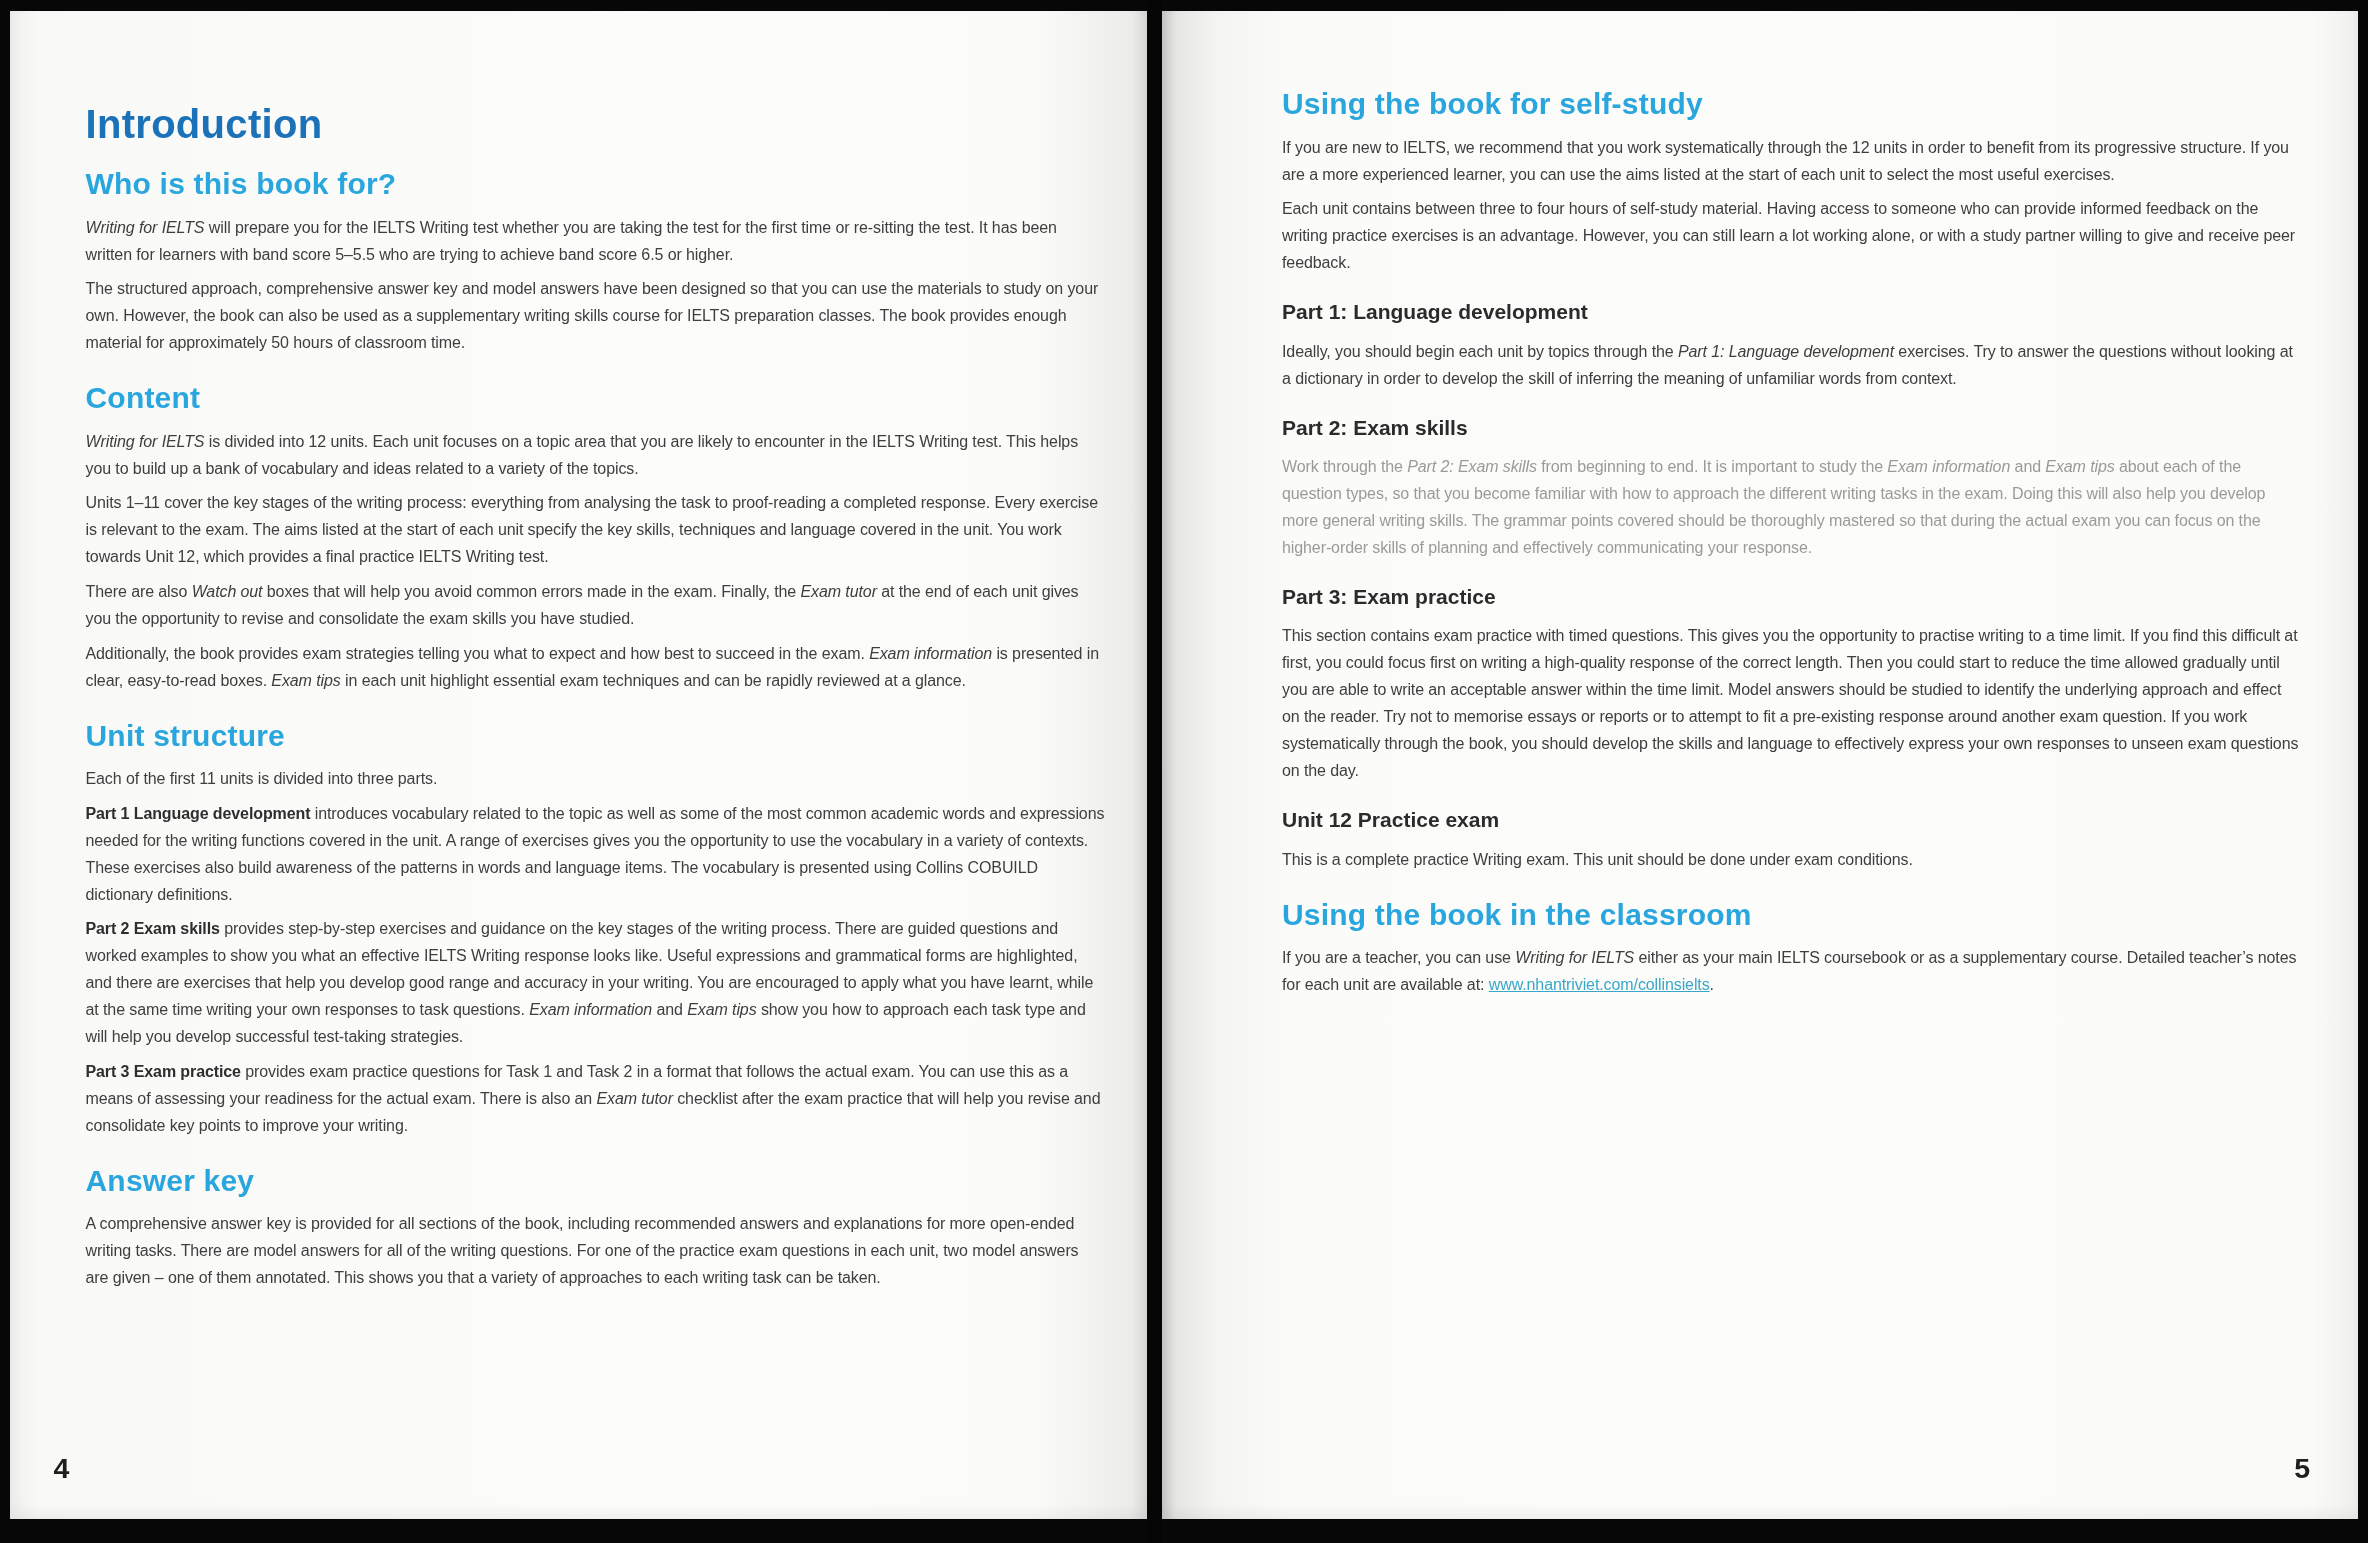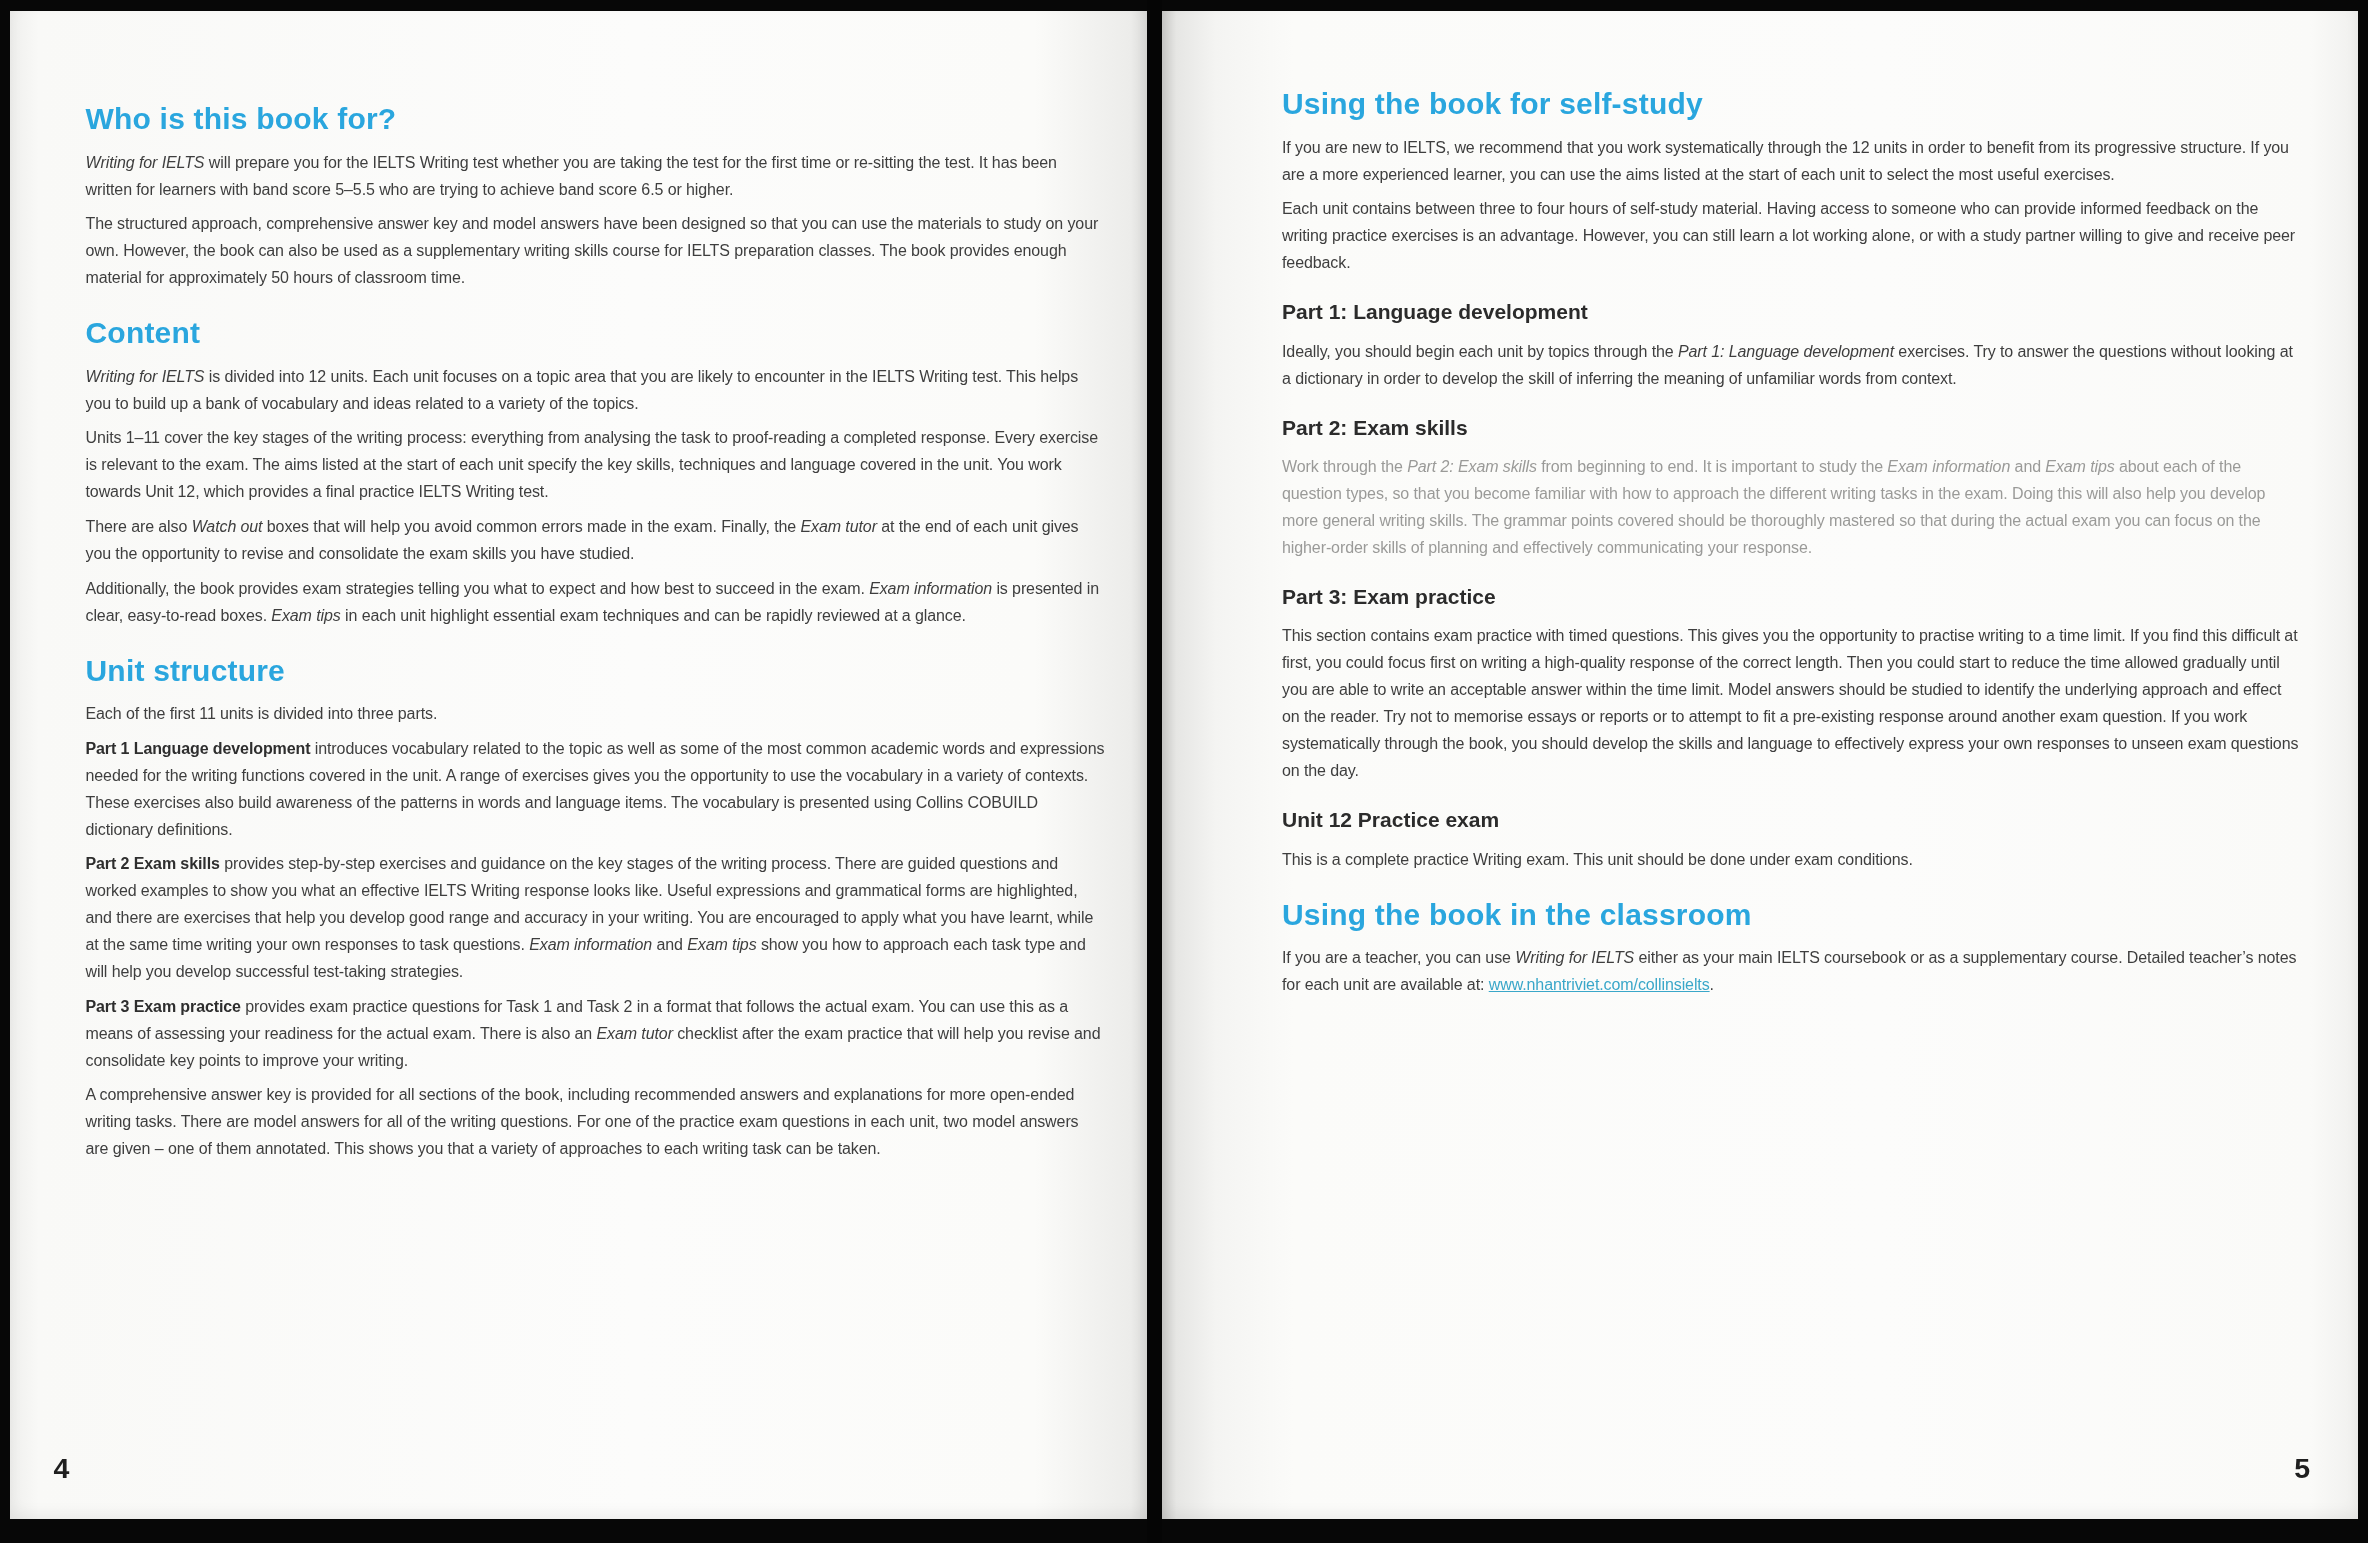--- a/index.html
+++ b/index.html
@@ -53,34 +53,36 @@
   .page-left  .page-num { left:44px; }
   .page-right .page-num { right:48px; }
 </style>
 </head>
 <body>
 
 <div class="scene">
 
   <div class="page page-left">
     <div class="content">
+      <div class="book-title">Introduction</div>
       <div>
           <div class="h2">Who is this book for?</div>
           <p class="para"><span class="i">Writing for IELTS</span><span> will prepare you for the IELTS Writing test whether you are taking the test for the first time or re-sitting the test. It has been written for learners with band score 5–5.5 who are trying to achieve band score 6.5 or higher.</span></p>
           <p class="para"><span>The structured approach, comprehensive answer key and model answers have been designed so that you can use the materials to study on your own. However, the book can also be used as a supplementary writing skills course for IELTS preparation classes. The book provides enough material for approximately 50 hours of classroom time.</span></p>
           <div class="h2">Content</div>
           <p class="para"><span class="i">Writing for IELTS</span><span> is divided into 12 units. Each unit focuses on a topic area that you are likely to encounter in the IELTS Writing test. This helps you to build up a bank of vocabulary and ideas related to a variety of the topics.</span></p>
           <p class="para"><span>Units 1–11 cover the key stages of the writing process: everything from analysing the task to proof-reading a completed response. Every exercise is relevant to the exam. The aims listed at the start of each unit specify the key skills, techniques and language covered in the unit. You work towards Unit 12, which provides a final practice IELTS Writing test.</span></p>
           <p class="para"><span>There are also </span><span class="i">Watch out</span><span> boxes that will help you avoid common errors made in the exam. Finally, the </span><span class="i">Exam tutor</span><span> at the end of each unit gives you the opportunity to revise and consolidate the exam skills you have studied.</span></p>
           <p class="para"><span>Additionally, the book provides exam strategies telling you what to expect and how best to succeed in the exam. </span><span class="i">Exam information</span><span> is presented in clear, easy-to-read boxes. </span><span class="i">Exam tips</span><span> in each unit highlight essential exam techniques and can be rapidly reviewed at a glance.</span></p>
           <div class="h2">Unit structure</div>
           <p class="para"><span>Each of the first 11 units is divided into three parts.</span></p>
           <p class="para"><span class="b">Part 1 Language development</span><span> introduces vocabulary related to the topic as well as some of the most common academic words and expressions needed for the writing functions covered in the unit. A range of exercises gives you the opportunity to use the vocabulary in a variety of contexts. These exercises also build awareness of the patterns in words and language items. The vocabulary is presented using Collins COBUILD dictionary definitions.</span></p>
           <p class="para"><span class="b">Part 2 Exam skills</span><span> provides step-by-step exercises and guidance on the key stages of the writing process. There are guided questions and worked examples to show you what an effective IELTS Writing response looks like. Useful expressions and grammatical forms are highlighted, and there are exercises that help you develop good range and accuracy in your writing. You are encouraged to apply what you have learnt, while at the same time writing your own responses to task questions. </span><span class="i">Exam information</span><span> and </span><span class="i">Exam tips</span><span> show you how to approach each task type and will help you develop successful test-taking strategies.</span></p>
           <p class="para"><span class="b">Part 3 Exam practice</span><span> provides exam practice questions for Task 1 and Task 2 in a format that follows the actual exam. You can use this as a means of assessing your readiness for the actual exam. There is also an </span><span class="i">Exam tutor</span><span> checklist after the exam practice that will help you revise and consolidate key points to improve your writing.</span></p>
+          <div class="h2">Answer key</div>
           <p class="para"><span>A comprehensive answer key is provided for all sections of the book, including recommended answers and explanations for more open-ended writing tasks. There are model answers for all of the writing questions. For one of the practice exam questions in each unit, two model answers are given – one of them annotated. This shows you that a variety of approaches to each writing task can be taken.</span></p>
         </div>
     </div>
     <div class="page-num">4</div>
   </div>
 
   <div class="gutter"></div>
 
   <div class="page page-right">
     <div class="content">

